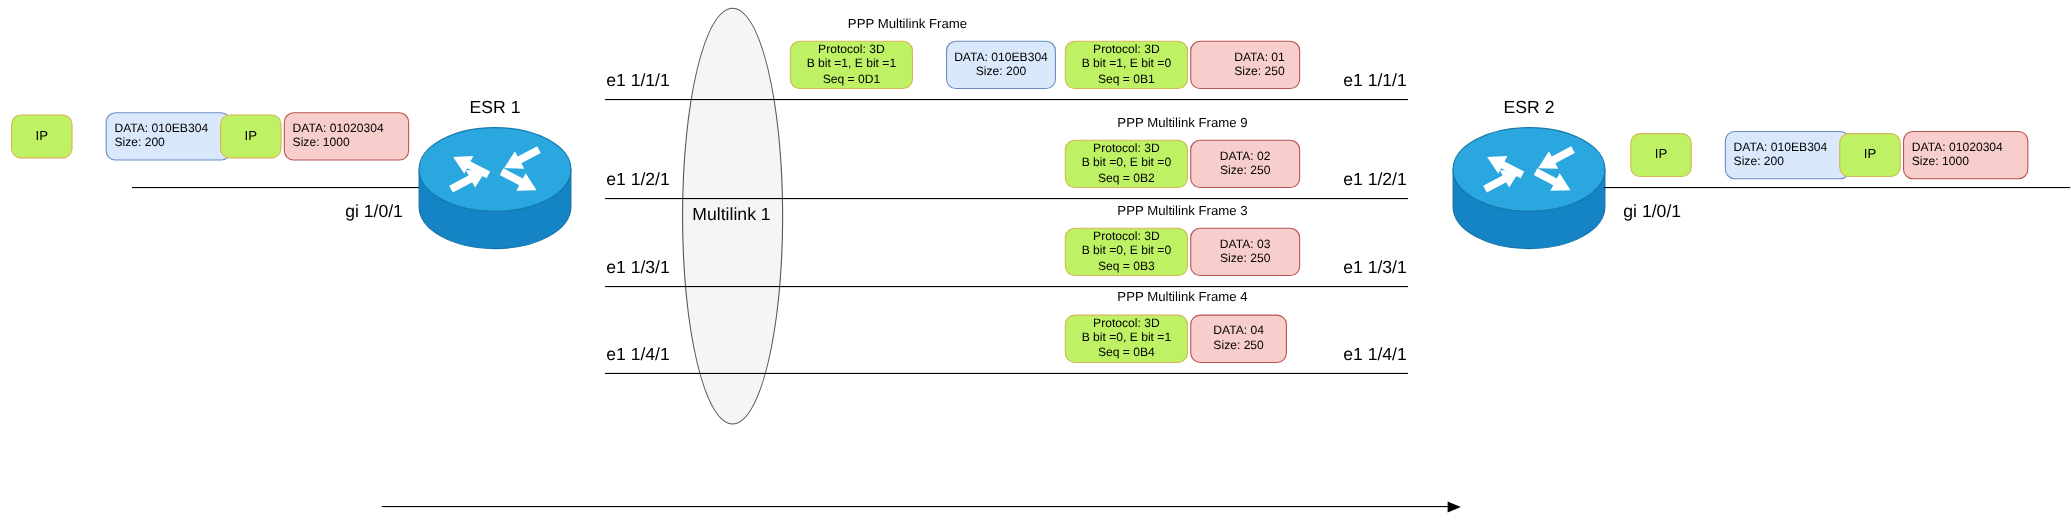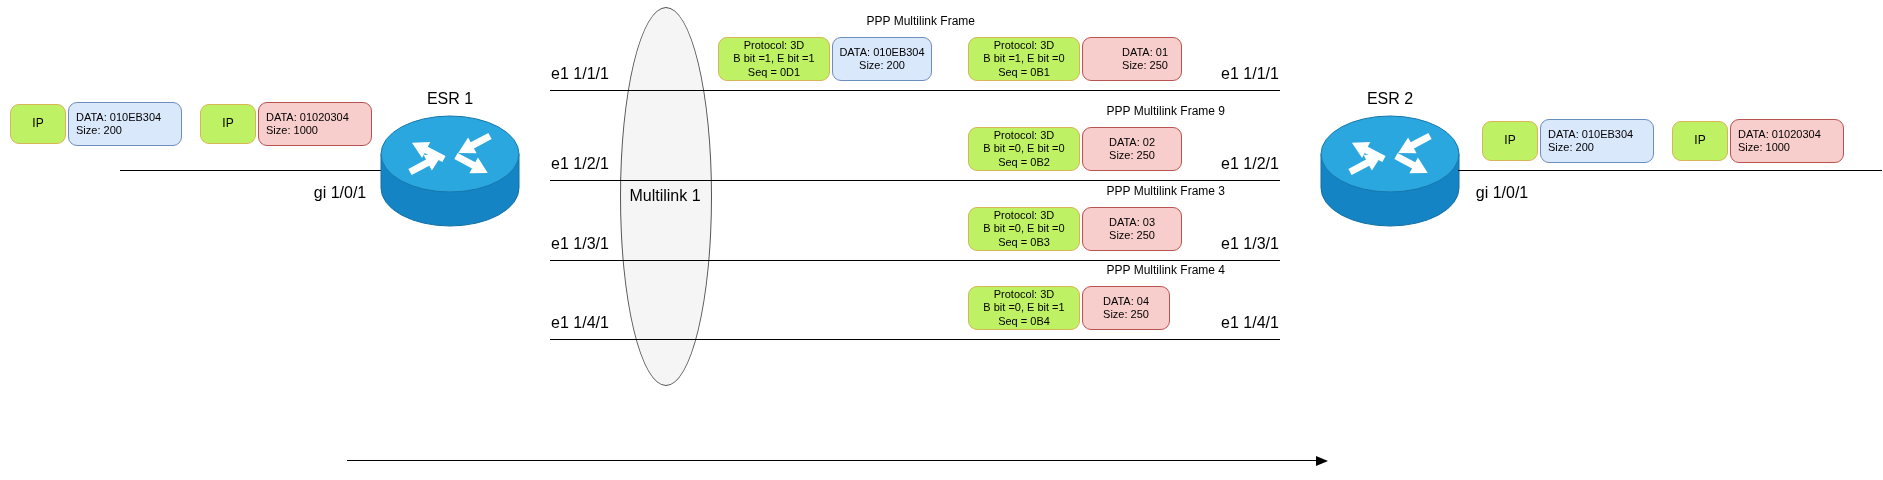--- a/index.html
+++ b/index.html
@@ -12,28 +12,28 @@
   .lbl{position:absolute;font-size:16px;line-height:14px;white-space:nowrap;}
   .lbl.c{text-align:center;}
   .box{
     position:absolute;box-sizing:border-box;border:1px solid;border-radius:9px;
     display:flex;flex-direction:column;justify-content:center;
     font-size:11px;line-height:13.5px;
   }
   .box.center{align-items:center;text-align:center;}
   .box.left{padding-left:7px;align-items:flex-start;text-align:left;}
   .yellow{background:#bef264;border-color:#D6B656;}
-  .blue{background:#DAE8FC;border-color:#6C8EBF;}
+  .blue{background:#DAE8FC;border-color:#6C8EBF;margin-left:28px;}
   .red{background:#F8CECC;border-color:#B85450;}
   .ipbox{font-size:12px;}
   .ellipse{
     position:absolute;border:1px solid #545454;border-radius:50%;
     background:#F5F5F5;
   }
-  .frame-title{position:absolute;font-size:12px;text-align:right;white-space:nowrap;}
+  .frame-title{position:absolute;font-size:12px;text-align:center;white-space:nowrap;}
   .arrowhead{
     position:absolute;width:0;height:0;
     border-top:5px solid transparent;border-bottom:5px solid transparent;
     border-left:12px solid #000;
   }
 </style>
 </head>
 <body>
 
 <div id="canvas">

